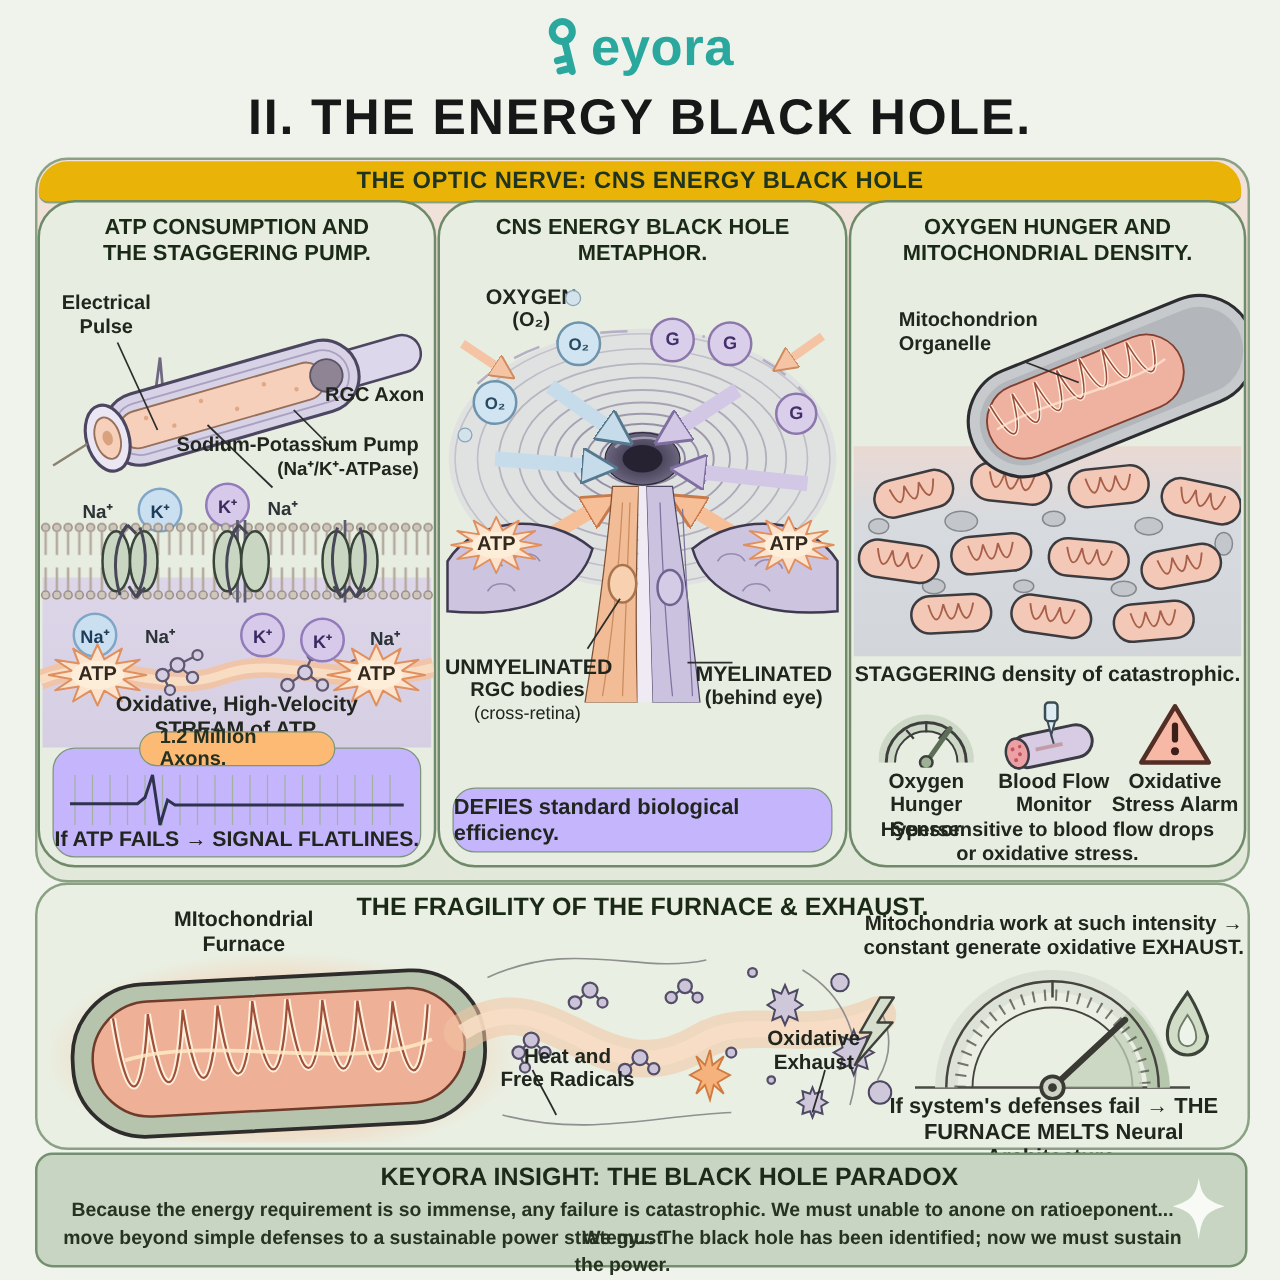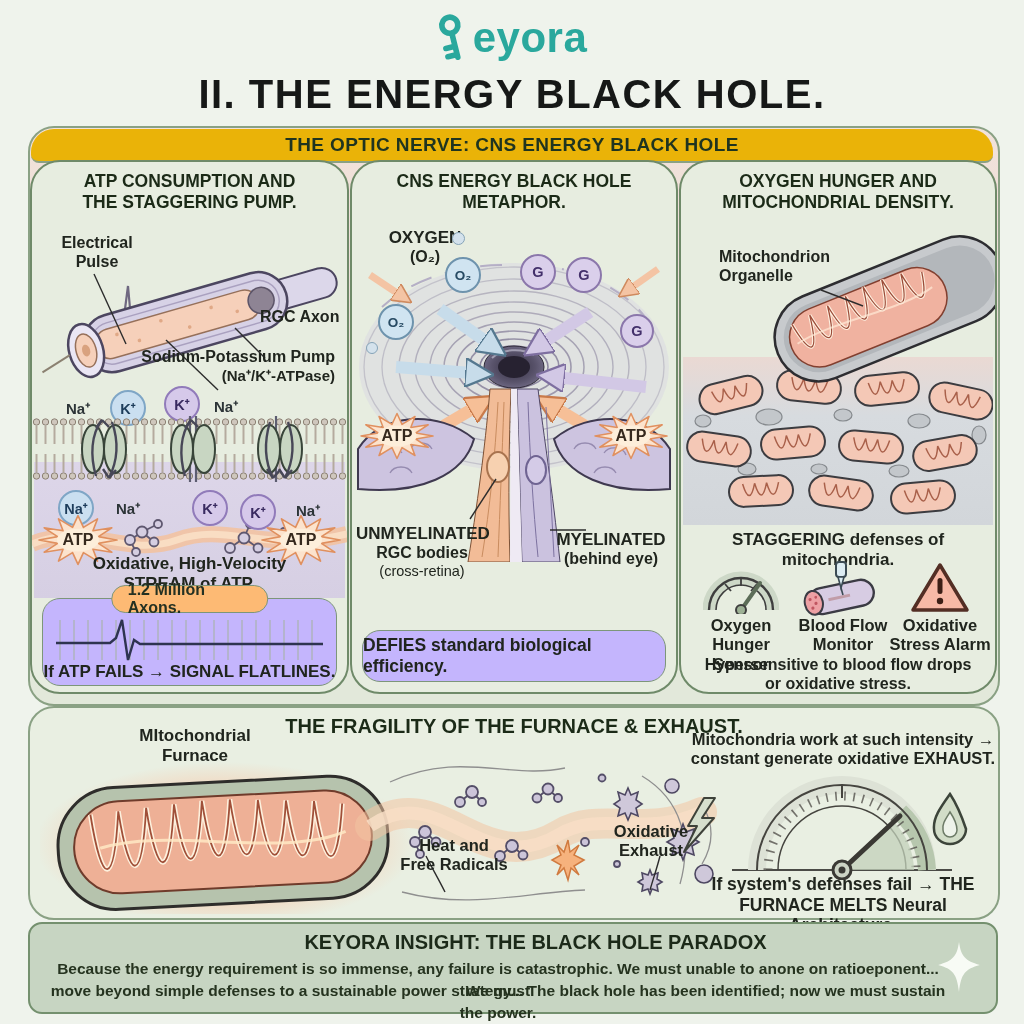--- a/index.html
+++ b/index.html
@@ -84,21 +84,21 @@
       <ellipse cx="50" cy="111" rx="17" ry="27" fill="#eae6f4" stroke="#4c4660" stroke-width="2.5"></ellipse>
       <ellipse cx="50" cy="111" rx="10" ry="17" fill="#f6d0ba" stroke="#96705a" stroke-width="1.5"></ellipse>
       <ellipse cx="50" cy="111" rx="4" ry="6" fill="#d9a27f"></ellipse>
       <line x1="33" y1="111" x2="2" y2="120" stroke="#8b8171" stroke-width="2"></line>
     </g>
     <line x1="62" y1="62" x2="94" y2="132" stroke="#2c2c2c" stroke-width="1.4"></line>
     <line x1="233" y1="146" x2="203" y2="116" stroke="#2c2c2c" stroke-width="1.4"></line>
     <line x1="186" y1="178" x2="134" y2="128" stroke="#2c2c2c" stroke-width="1.4"></line>
   </svg>
 
-  <div class="lbl ctr" style="left:20px;top:72px;width:90px;">
+  <div class="lbl ctr" style="left:8px;top:72px;width:90px;">
     <div>Electrical</div>
     <div>Pulse</div>
   </div>
   <div class="lbl" style="left:228px;top:146px;">RGC Axon</div>
   <div class="lbl rt" style="right:12px;top:186px;width:240px;">
     <div>Sodium-Potassium Pump</div>
     <div style="font-size:15px;">(Na⁺/K⁺-ATPase)</div>
   </div>
 
   <div class="ion" style="left:34px;top:236px;">Na⁺</div>
@@ -389,21 +389,21 @@
     </g>
     <line x1="140" y1="70" x2="182" y2="86" stroke="#2c2c2c" stroke-width="1.4"></line>
   </svg>
 
   <div class="lbl" style="left:38px;top:86px;width:130px;z-index:3;">
     <div>Mitochondrion</div>
     <div>Organelle</div>
   </div>
 
   <div class="lbl ctr" style="left:0;right:0;top:368px;font-size:17px;">
-    <span class="b">STAGGERING</span><span> defenses of mitochondria.</span>
+    <span class="b">STAGGERING</span><span> density of catastrophic.</span>
   </div>
 
   <svg class="abs" style="left:22px;top:400px;" width="76" height="52" viewBox="0 0 76 52">
     <path d="M6,48 A32,32 0 0 1 70,48" fill="none" stroke="#cdd8c7" stroke-width="13"></path>
     <path d="M6,48 A32,32 0 0 1 70,48" fill="none" stroke="#3e3e3e" stroke-width="2.4"></path>
     <path d="M13,48 A25,25 0 0 1 63,48" fill="none" stroke="#3e3e3e" stroke-width="1.6"></path>
     <line x1="22" y1="22" x2="28" y2="29" stroke="#3e3e3e" stroke-width="1.8"></line>
     <line x1="38" y1="15" x2="38" y2="24" stroke="#3e3e3e" stroke-width="1.8"></line>
     <line x1="54" y1="22" x2="48" y2="29" stroke="#3e3e3e" stroke-width="1.8"></line>
     <line x1="38" y1="48" x2="57" y2="21" stroke="#5c6d58" stroke-width="4" stroke-linecap="round"></line>

